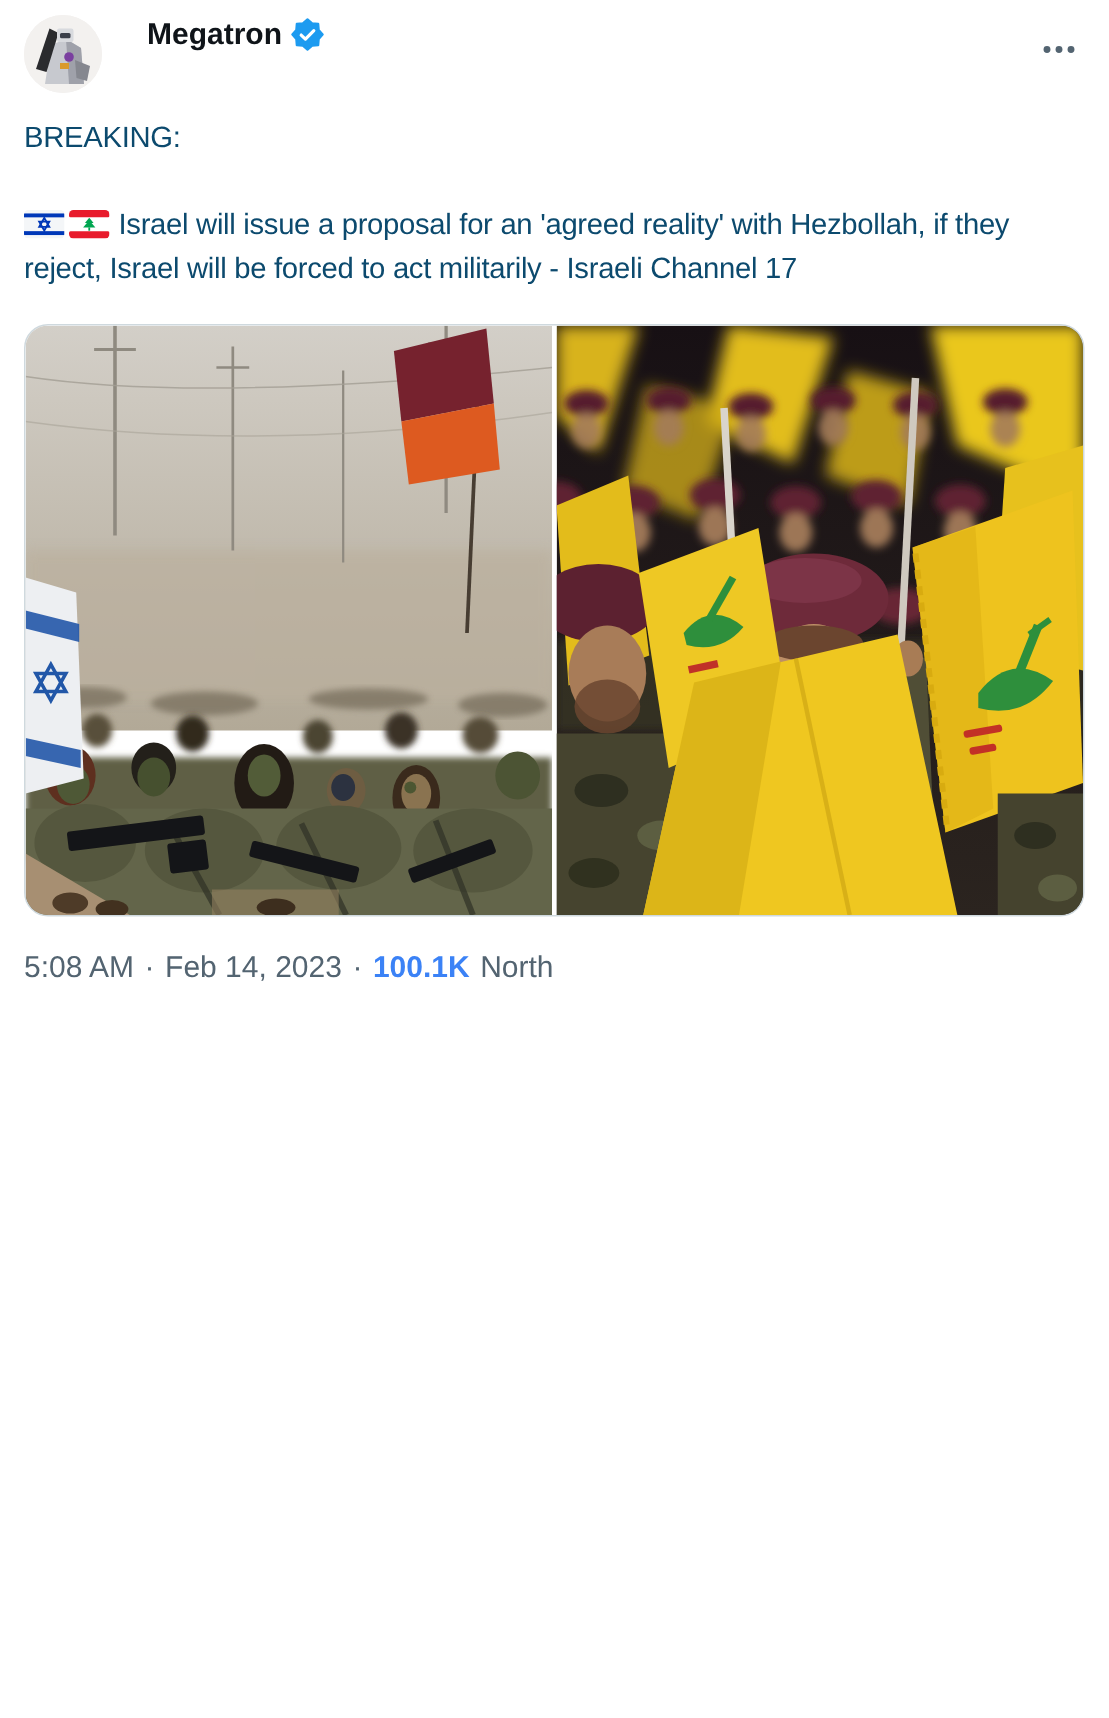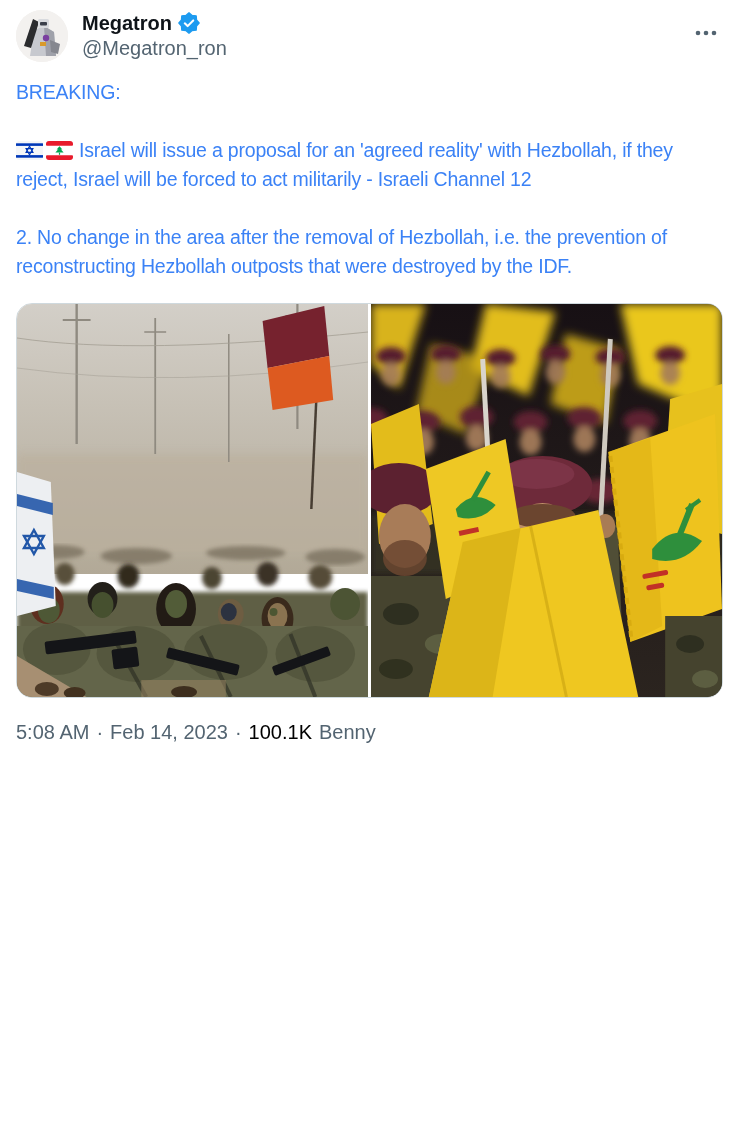--- a/index.html
+++ b/index.html
@@ -7,43 +7,43 @@
     width:739px;height:1145px;background:#ffffff;
     font-family:"Liberation Sans",sans-serif;color:#0f1419;
     position:relative;overflow:hidden;
   }
   .tweet{padding:10px 16px 0 16px;}
   
   .tweet-header{display:flex;align-items:flex-start;position:relative;}
   .avatar{width:52px;height:52px;border-radius:50%;overflow:hidden;flex:0 0 52px;background:#f2f0ee;cursor:pointer;}
   .avatar svg{display:block;}
   .author-block{margin-left:14px;padding-top:1px;}
-  .author-row{display:flex;align-items:center;gap:6px;}
+  .author-row{display:flex;align-items:center;gap:6px;margin-left:16px;}
   .author-name{font-size:20px;font-weight:700;color:#0f1419;line-height:24px;cursor:pointer;}
   .verified{width:22px;height:22px;display:inline-block;}
   .author-handle{font-size:20px;color:#536471;line-height:25px;margin-top:1px;cursor:pointer;}
   .more-btn{position:absolute;right:0;top:6px;width:34px;height:34px;display:flex;align-items:center;justify-content:center;border:none;background:transparent;cursor:pointer;border-radius:50%;}
   
-  .tweet-body{margin-top:16px;font-size:19.5px;line-height:29px;letter-spacing:-0.2px;color:#3b82f6;}
+  .tweet-body{margin-top:16px;font-size:19.5px;line-height:29px;letter-spacing:-0.2px;color:#0c4a6e;}
   .tweet-body p{margin:0 0 29px 0;}
   .tweet-body p:last-child{margin-bottom:0;}
   .flag{display:inline-block;vertical-align:-3px;margin-right:3px;}
   .flag svg{display:block;border-radius:3px;}
   .after-flags{margin-left:3px;}
   
   .media-grid{
     margin-top:22px;width:705px;height:393px;
     border:1px solid #cfd9de;border-radius:16px;overflow:hidden;
     display:flex;gap:3px;background:#ffffff;
   }
   .media-cell{flex:1 1 50%;height:100%;position:relative;overflow:hidden;cursor:pointer;}
   .media-cell svg{display:block;width:100%;height:100%;}
   
   .tweet-footer{margin-top:22px;font-size:20px;line-height:24px;color:#536471;display:flex;align-items:flex-start;gap:7px;}
-  .views-count{font-weight:400;color:#000000;}
+  .views-count{font-weight:700;color:#3b82f6;}
 </style>
 </head>
 <body>
 
 <div class="tweet">
 
   <div class="tweet-header">
     <div class="avatar">
       <svg width="52" height="52" viewBox="0 0 52 52">
         <rect width="52" height="52" fill="#f3f1ef"></rect>
@@ -60,21 +60,20 @@
     <div class="author-block">
       <div class="author-row">
         <span class="author-name">Megatron</span>
         <span class="verified">
           <svg width="22" height="22" viewBox="0 0 24 24">
             <polygon points="23,12 20.13,15.37 19.78,19.78 15.37,20.13 12,23 8.63,20.13 4.22,19.78 3.87,15.37 1,12 3.87,8.63 4.22,4.22 8.63,3.87 12,1 15.37,3.87 19.78,4.22 20.13,8.63" fill="#1d9bf0" stroke="#1d9bf0" stroke-width="1.6" stroke-linejoin="round"></polygon>
             <path d="M7.4 12.4 L10.5 15.4 L16.6 9.2" fill="none" stroke="#ffffff" stroke-width="2.3" stroke-linecap="round" stroke-linejoin="round"></path>
           </svg>
         </span>
       </div>
-      <div class="author-handle">@Megatron_ron</div>
     </div>
     <button class="more-btn" aria-label="More">
       <svg width="22" height="6" viewBox="0 0 22 6">
         <circle cx="3" cy="3" r="2.3" fill="#536471"></circle>
         <circle cx="11" cy="3" r="2.3" fill="#536471"></circle>
         <circle cx="19" cy="3" r="2.3" fill="#536471"></circle>
       </svg>
     </button>
   </div>
 
@@ -91,23 +90,22 @@
         </svg>
       </span><span class="flag">
         <svg width="27" height="19" viewBox="0 0 27 19">
           <rect width="27" height="19" rx="2" fill="#ffffff"></rect>
           <rect x="0" y="0" width="27" height="4.8" rx="1" fill="#e81b2c"></rect>
           <rect x="0" y="14.2" width="27" height="4.8" rx="1" fill="#e81b2c"></rect>
           <polygon points="13.5,5.2 10.6,8.6 16.4,8.6" fill="#00a651"></polygon>
           <polygon points="13.5,6.8 9.4,11.6 17.6,11.6" fill="#00a651"></polygon>
           <rect x="12.9" y="11.6" width="1.2" height="2.2" fill="#00a651"></rect>
         </svg>
-      </span><span class="after-flags">Israel will issue a proposal for an 'agreed reality' with Hezbollah, if they reject, Israel will be forced to act militarily - Israeli Channel 12</span>
+      </span><span class="after-flags">Israel will issue a proposal for an 'agreed reality' with Hezbollah, if they reject, Israel will be forced to act militarily - Israeli Channel 17</span>
     </p>
-    <p>2. No change in the area after the removal of Hezbollah, i.e. the prevention of reconstructing Hezbollah outposts that were destroyed by the IDF.</p>
   </div>
 
   <div class="media-grid">
 
     <div class="media-cell">
       <svg viewBox="0 0 353 393" preserveAspectRatio="none">
         <defs>
           <linearGradient id="lsky" x1="0" y1="0" x2="0" y2="1">
             <stop offset="0" stop-color="#d3cfc8"></stop>
               <stop offset="1" stop-color="#b2a997"></stop>
@@ -323,16 +321,16 @@
       </svg>
     </div>
   </div>
 
   <div class="tweet-footer">
     <span>5:08 AM</span>
     <span>·</span>
     <span>Feb 14, 2023</span>
     <span>·</span>
     <span class="views-count">100.1K</span>
-    <span>Benny</span>
+    <span>North</span>
   </div>
 
 </div>
 
 </body></html>

